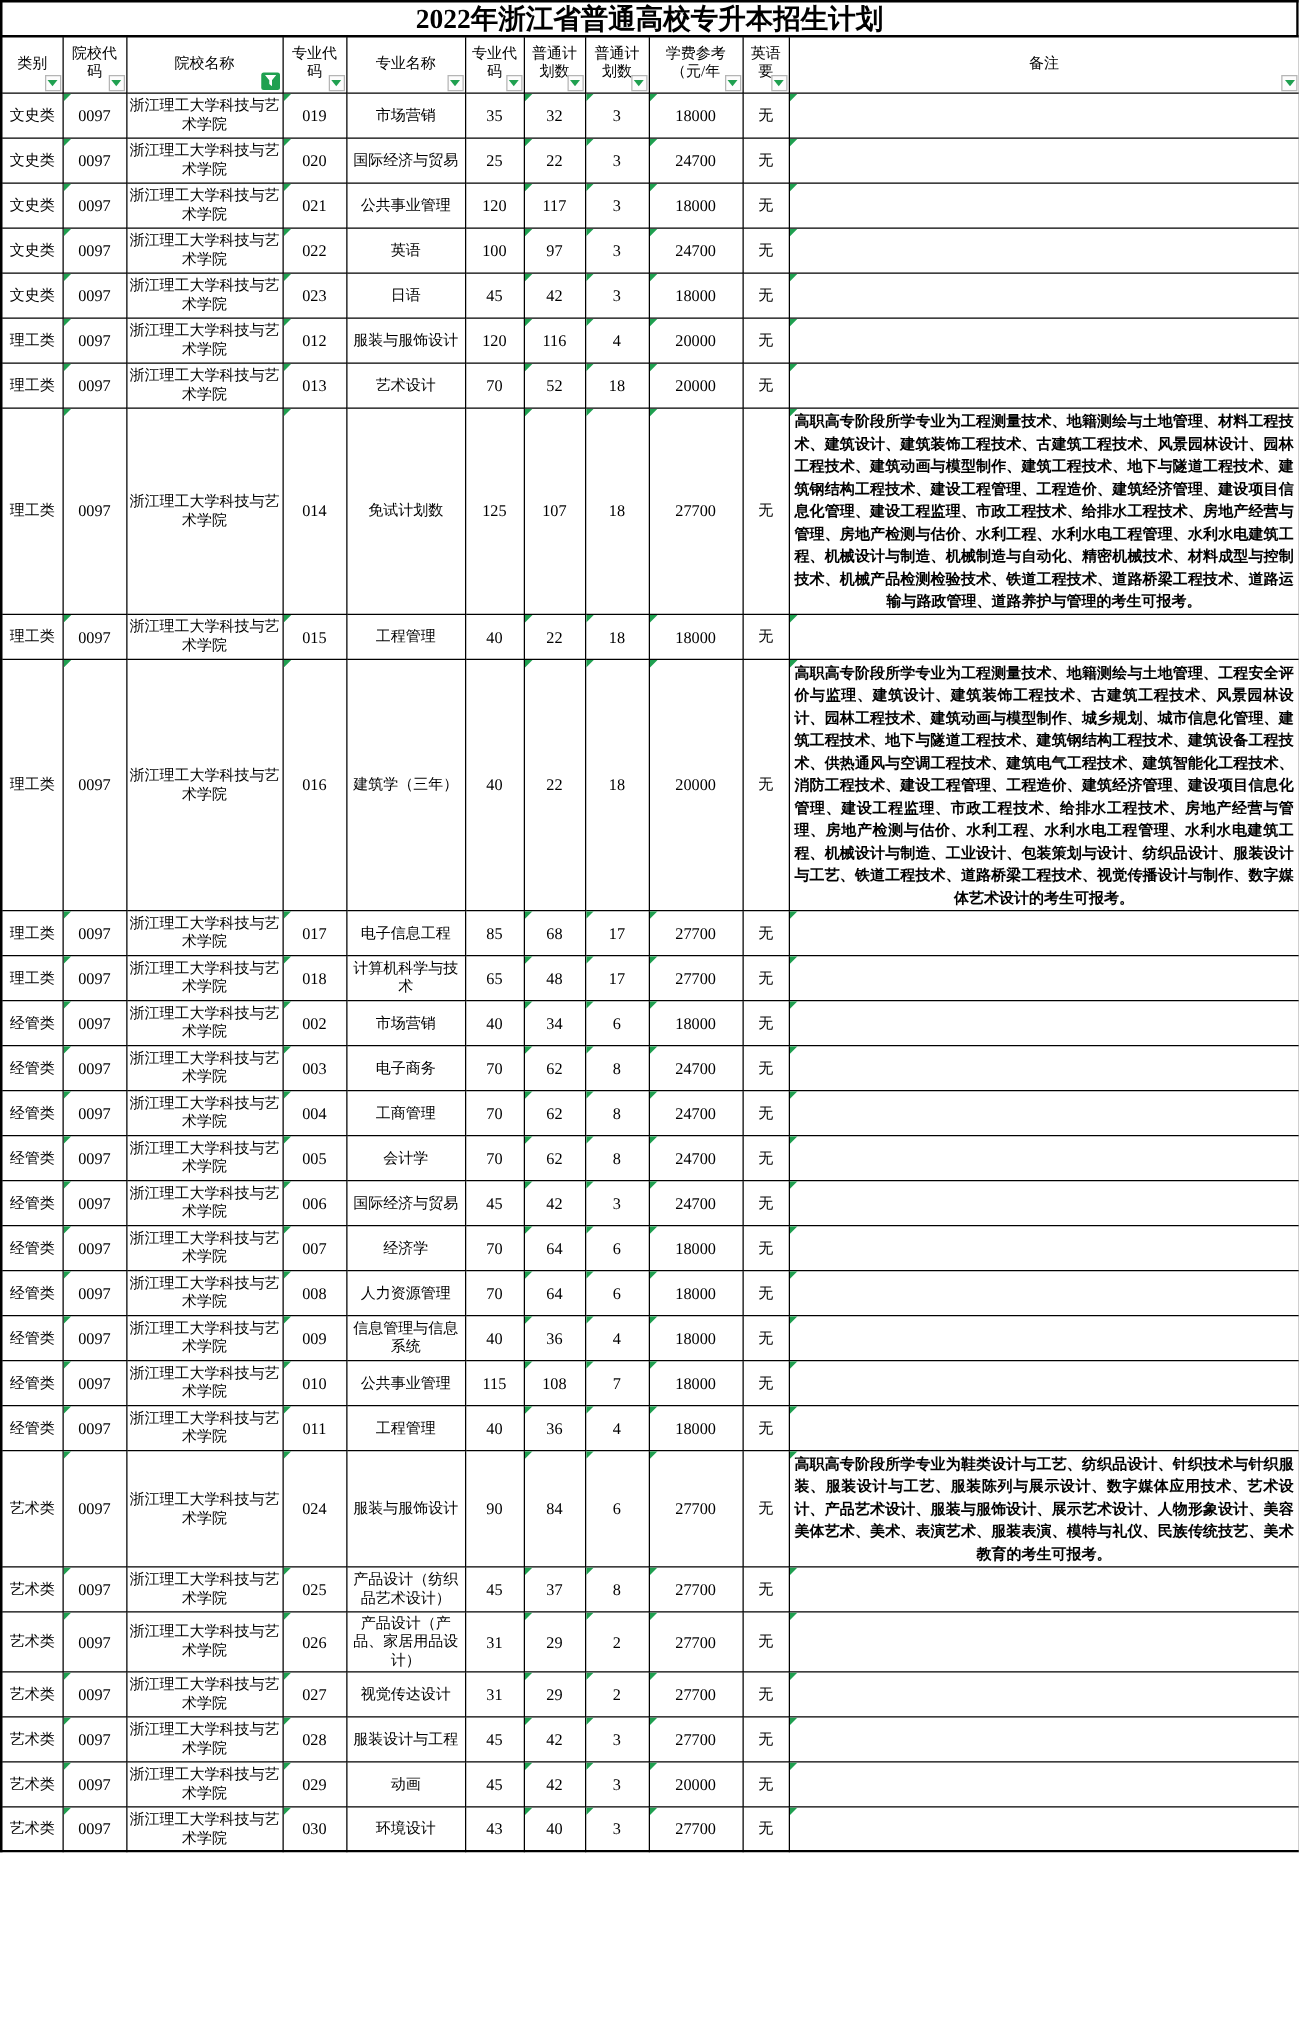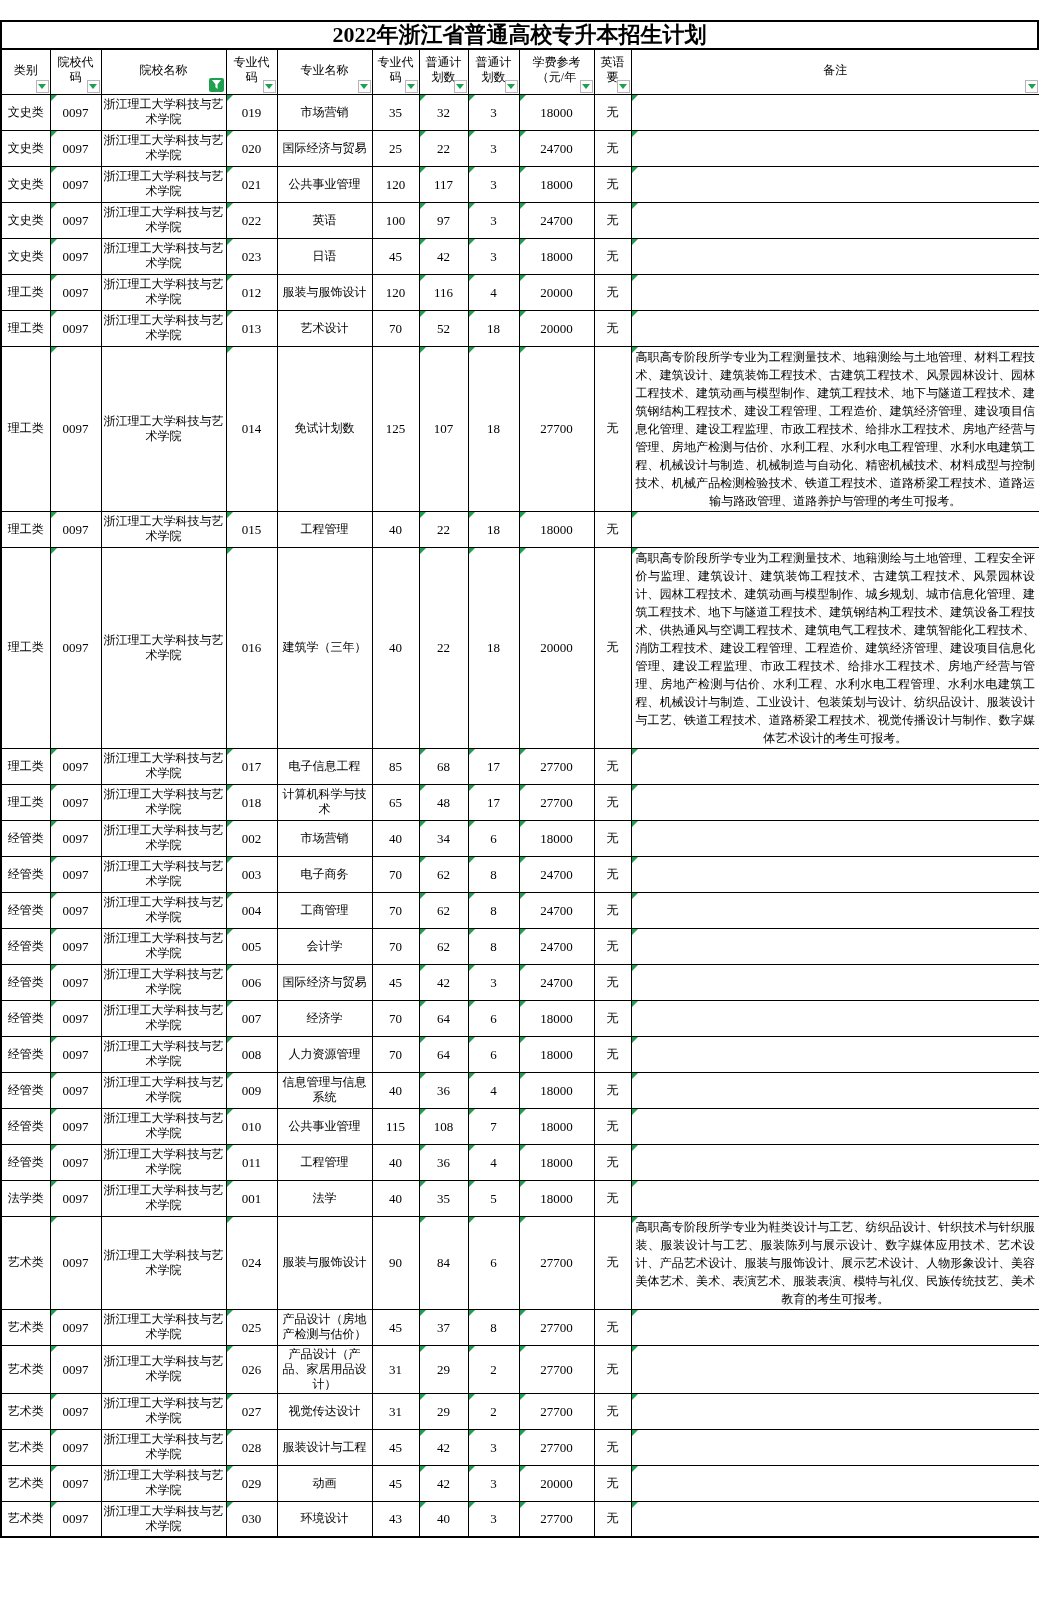--- a/index.html
+++ b/index.html
@@ -13,21 +13,20 @@
   .title {
     width: 1039px;
     border: 2px solid #000;
     border-bottom: none;
     font-size: 22px;
     font-weight: bold;
     text-align: center;
     line-height: 26px;
     height: 28px;
     overflow: hidden;
-    margin-top: 20px;
   }
   table {
     width: 1039px;
     border-collapse: collapse;
     table-layout: fixed;
     border: 2px solid #000;
   }
   th, td {
     border: 1px solid #000;
     font-size: 12px;
@@ -41,20 +40,21 @@
     word-break: break-all;
   }
   thead th { height: 45px; padding-bottom: 4px; }
   tbody tr { height: 36px; }
   td.num { font-size: 13px; }
   td.remark-cell {
     text-align: justify;
     text-align-last: center;
     padding: 1px 4px;
     line-height: 18px;
+    font-weight: bold;
   }
   td.remark-cell:empty { text-align: center; }
   
   .filter-btn {
     position: absolute;
     right: 1px;
     bottom: 1px;
     width: 13px;
     height: 13px;
     background: #fdfdfd;
@@ -455,53 +455,38 @@
           <td class="num">40</td>
           <td class="num">36<i class="corner"></i></td>
           <td class="num">4<i class="corner"></i></td>
           <td class="num">18000<i class="corner"></i></td>
           <td>无</td>
           <td class="remark-cell">
             <i class="corner"></i>
           </td>
         </tr>
         <tr>
-          <td>法学类</td>
-          <td class="num">0097<i class="corner"></i></td>
-          <td>浙江理工大学科技与艺术学院</td>
-          <td class="num">001<i class="corner"></i></td>
-          <td>法学</td>
-          <td class="num">40</td>
-          <td class="num">35<i class="corner"></i></td>
-          <td class="num">5<i class="corner"></i></td>
-          <td class="num">18000<i class="corner"></i></td>
-          <td>无</td>
-          <td class="remark-cell">
-            <i class="corner"></i>
-          </td>
-        </tr>
-        <tr>
           <td>艺术类</td>
           <td class="num">0097<i class="corner"></i></td>
           <td>浙江理工大学科技与艺术学院</td>
           <td class="num">024<i class="corner"></i></td>
           <td>服装与服饰设计</td>
           <td class="num">90</td>
           <td class="num">84<i class="corner"></i></td>
           <td class="num">6<i class="corner"></i></td>
           <td class="num">27700<i class="corner"></i></td>
           <td>无</td>
           <td class="remark-cell">高职高专阶段所学专业为鞋类设计与工艺、纺织品设计、针织技术与针织服装、服装设计与工艺、服装陈列与展示设计、数字媒体应用技术、艺术设计、产品艺术设计、服装与服饰设计、展示艺术设计、人物形象设计、美容美体艺术、美术、表演艺术、服装表演、模特与礼仪、民族传统技艺、美术教育的考生可报考。<i class="corner"></i></td>
         </tr>
         <tr>
           <td>艺术类</td>
           <td class="num">0097<i class="corner"></i></td>
           <td>浙江理工大学科技与艺术学院</td>
           <td class="num">025<i class="corner"></i></td>
-          <td>产品设计（房地产检测与估价）</td>
+          <td>产品设计（纺织品艺术设计）</td>
           <td class="num">45</td>
           <td class="num">37<i class="corner"></i></td>
           <td class="num">8<i class="corner"></i></td>
           <td class="num">27700<i class="corner"></i></td>
           <td>无</td>
           <td class="remark-cell">
             <i class="corner"></i>
           </td>
         </tr>
         <tr>

